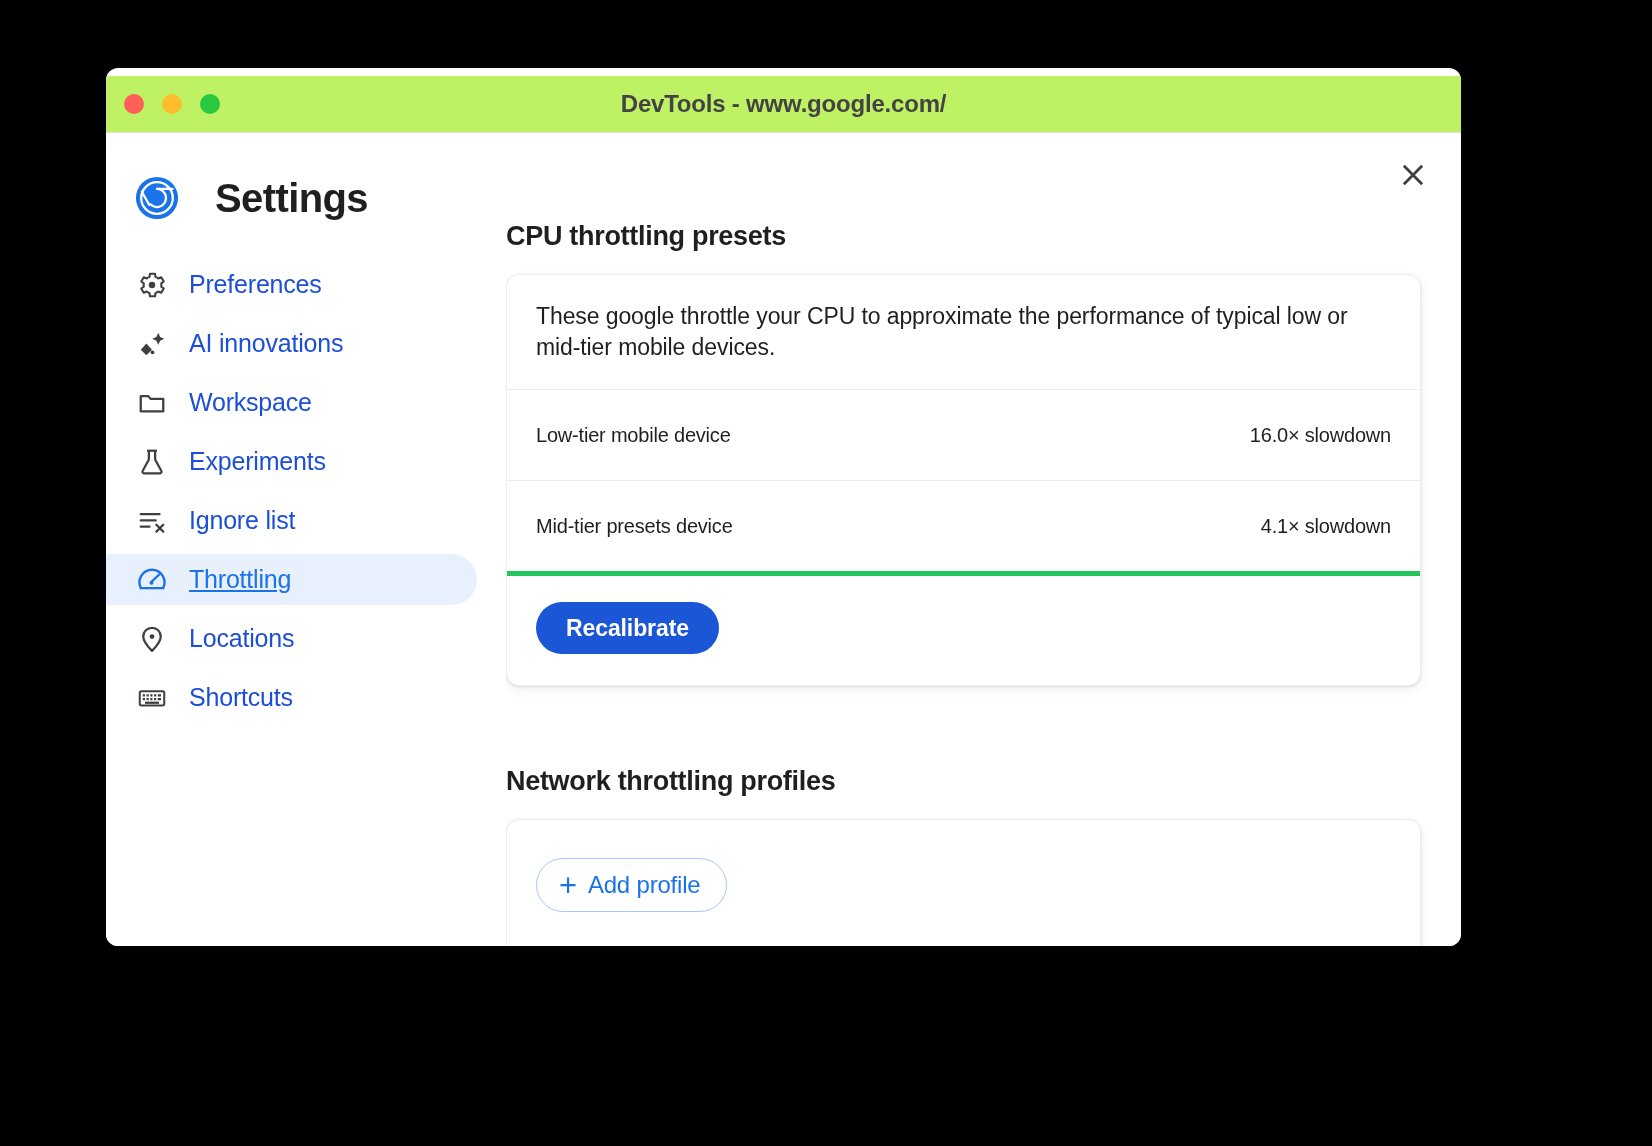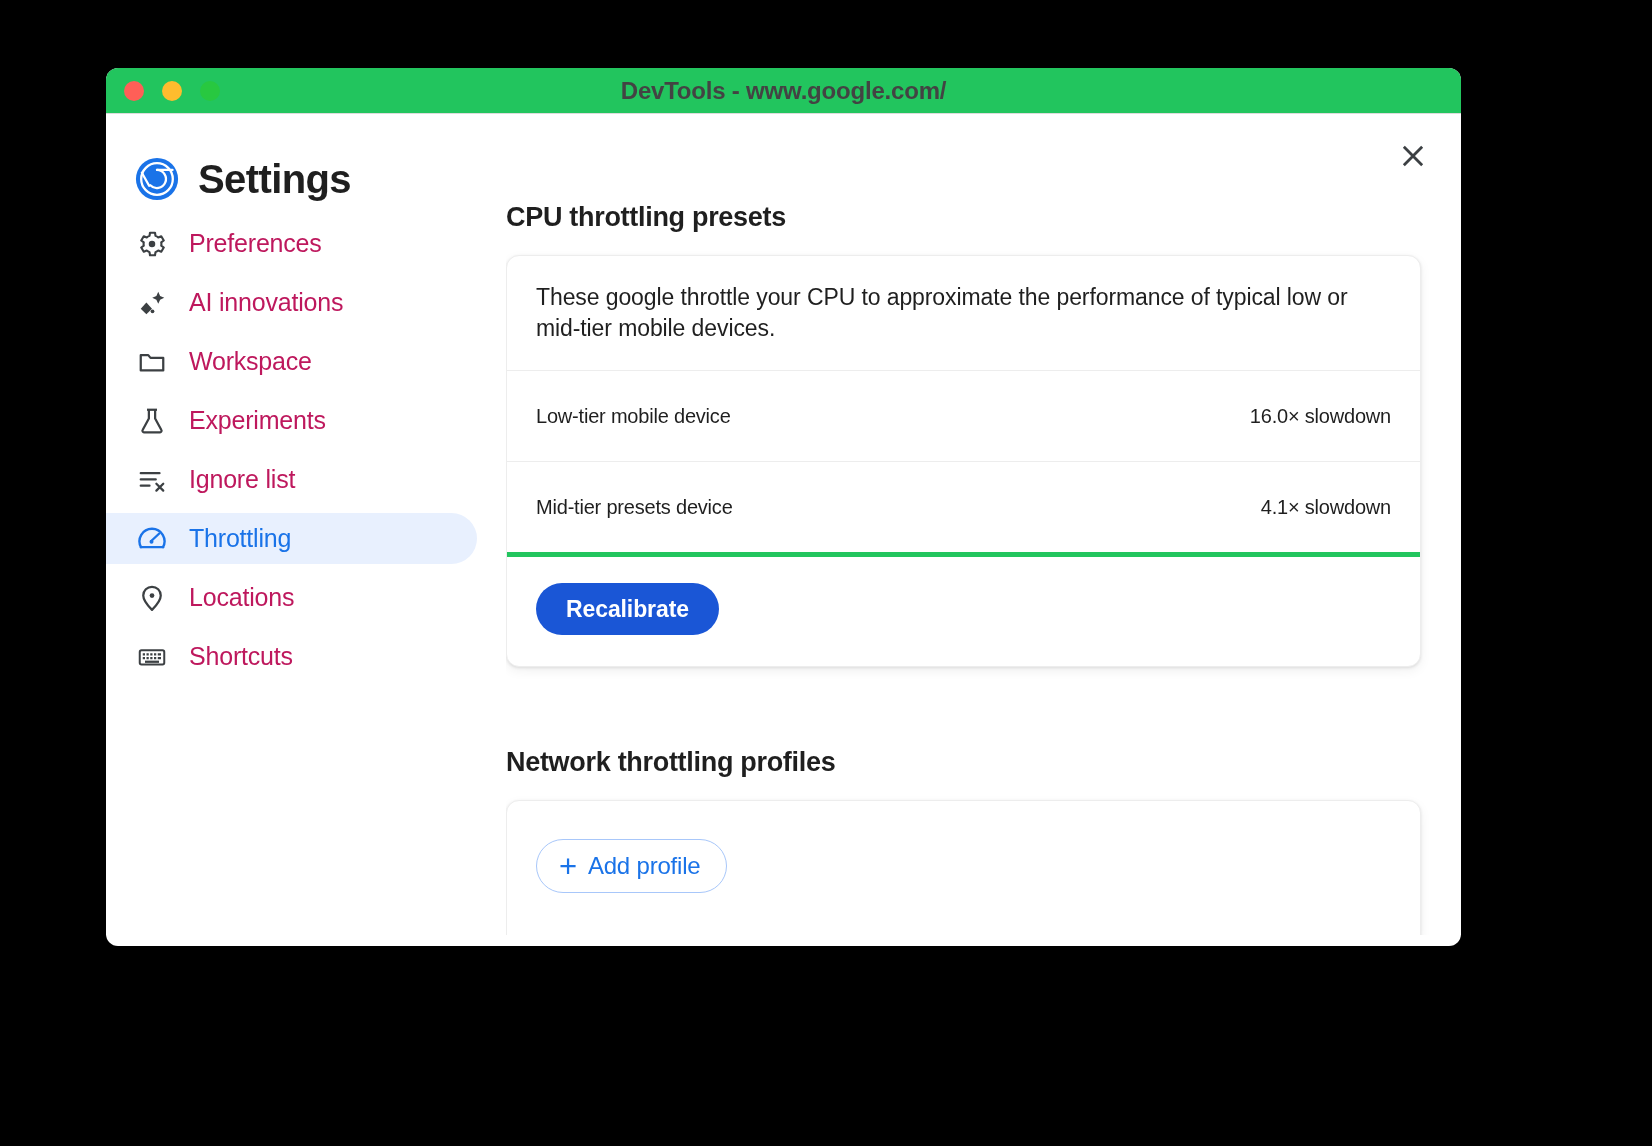--- a/index.html
+++ b/index.html
@@ -20,25 +20,26 @@
     width: 1355px;
     height: 878px;
     background: #ffffff;
     border-radius: 12px;
     overflow: hidden;
     box-shadow: 0 18px 50px rgba(0,0,0,0.45);
   }
 
   .titlebar {
     position: relative;
-    height: 46px;
-    background: #22c55e;
+    height: 57px;
+    background: #bef264;
     border-bottom: 1px solid #dcdcdc;
     display: flex;
     align-items: center;
+    margin-top: 8px;
   }
 
   .traffic-lights {
     position: absolute;
     left: 18px;
     top: 50%;
     transform: translateY(-50%);
     display: flex;
     gap: 18px;
   }
@@ -81,23 +82,23 @@
   
   .sidebar {
     width: 400px;
     flex: 0 0 400px;
     padding-top: 42px;
   }
 
   .brand {
     display: flex;
     align-items: flex-end;
-    gap: 18px;
+    gap: 35px;
     padding-left: 28px;
-    margin-bottom: 16px;
+    margin-bottom: 38px;
   }
   .brand-logo { width: 46px; height: 46px; flex: 0 0 46px; }
   .brand-title {
     font-size: 40px;
     font-weight: bold;
     color: #1f1f1f;
     letter-spacing: -0.6px;
   }
 
   .nav { display: flex; flex-direction: column; }
@@ -105,35 +106,36 @@
   .nav-item {
     display: flex;
     align-items: center;
     gap: 21px;
     height: 51px;
     padding-left: 30px;
     margin-bottom: 8px;
     border-top-right-radius: 26px;
     border-bottom-right-radius: 26px;
     cursor: pointer;
-    color: #be185d;
+    color: #1d4ed8;
   }
   .nav-item .nav-icon {
     width: 32px; height: 32px; flex: 0 0 32px;
     display: flex; align-items: center; justify-content: center;
   }
   .nav-item .nav-label {
     font-size: 25px;
     letter-spacing: -0.2px;
     white-space: nowrap;
   }
   .nav-item.selected {
     background: #e8f0fe;
     color: #1a73e8;
     width: 371px;
+    text-decoration: underline;
   }
   .nav-item.selected .nav-label { font-weight: normal; }
 
   
   .main {
     flex: 1;
     padding: 88px 40px 8px 0;
     overflow: hidden;
   }
 

